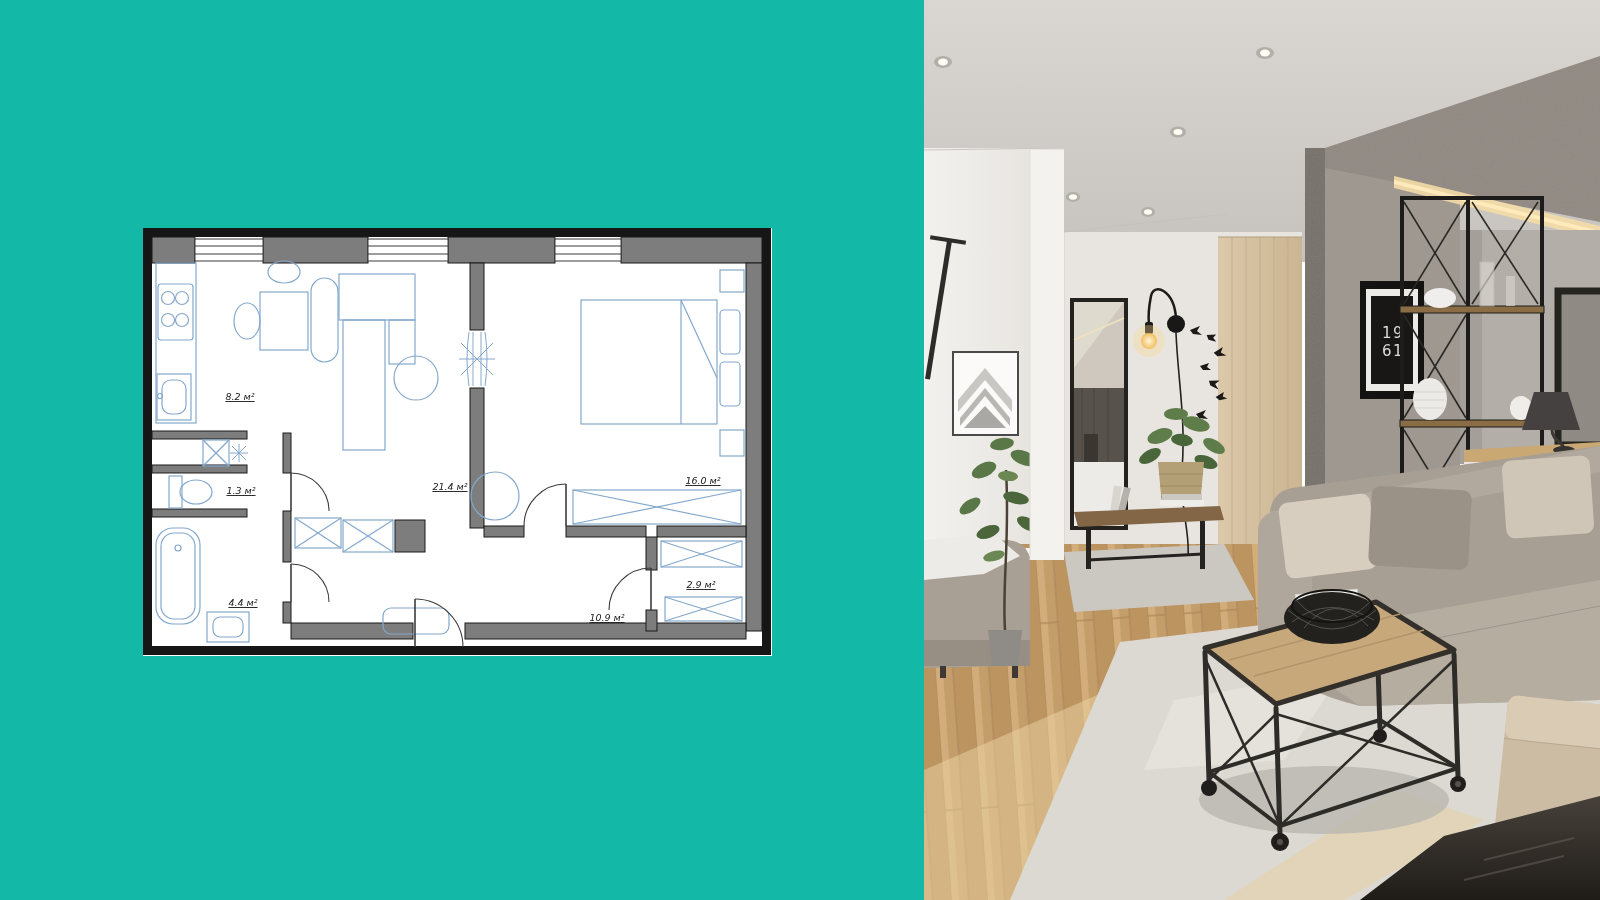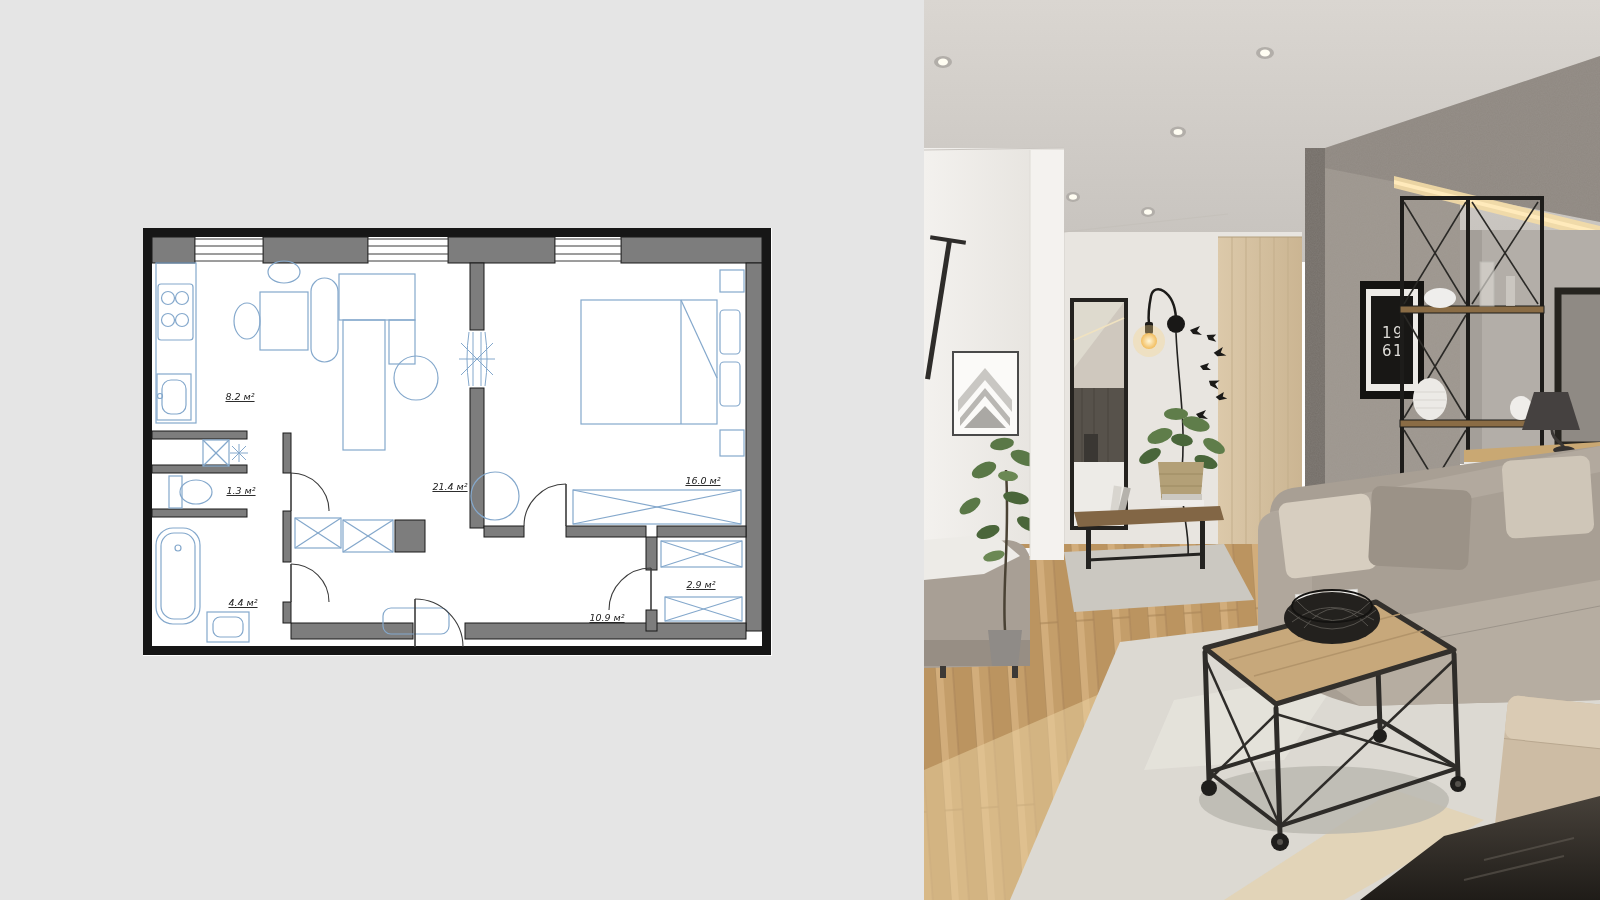--- a/index.html
+++ b/index.html
@@ -1,17 +1,17 @@
 <!DOCTYPE html>
 <html><head>
 <meta charset="utf-8">
 <style>
   html,body{margin:0;padding:0;background:#ffffff;font-family:"Liberation Sans",sans-serif;}
   #stage{position:relative;width:1600px;height:900px;overflow:hidden;background:#ffffff;}
-  #plan-wrap{position:absolute;left:0;top:0;width:924px;height:900px;background:#e5e5e5;}
+  #plan-wrap{position:absolute;left:0;top:0;width:924px;height:900px;background:#14b8a6;}
   #plan-svg{position:absolute;left:143px;top:228px;}
   #photo-wrap{position:absolute;left:924px;top:0;width:676px;height:784px;}
   .plan-label{font-family:"DejaVu Sans",sans-serif;font-style:italic;font-size:9.5px;fill:#222222;text-decoration:underline;}
   .poster-digits{font-family:"DejaVu Sans",sans-serif;font-size:15px;letter-spacing:1.5px;fill:#dddbd7;}
   svg{display:block;}
 </style>
 </head>
 <body>
 
 <div id="stage">

